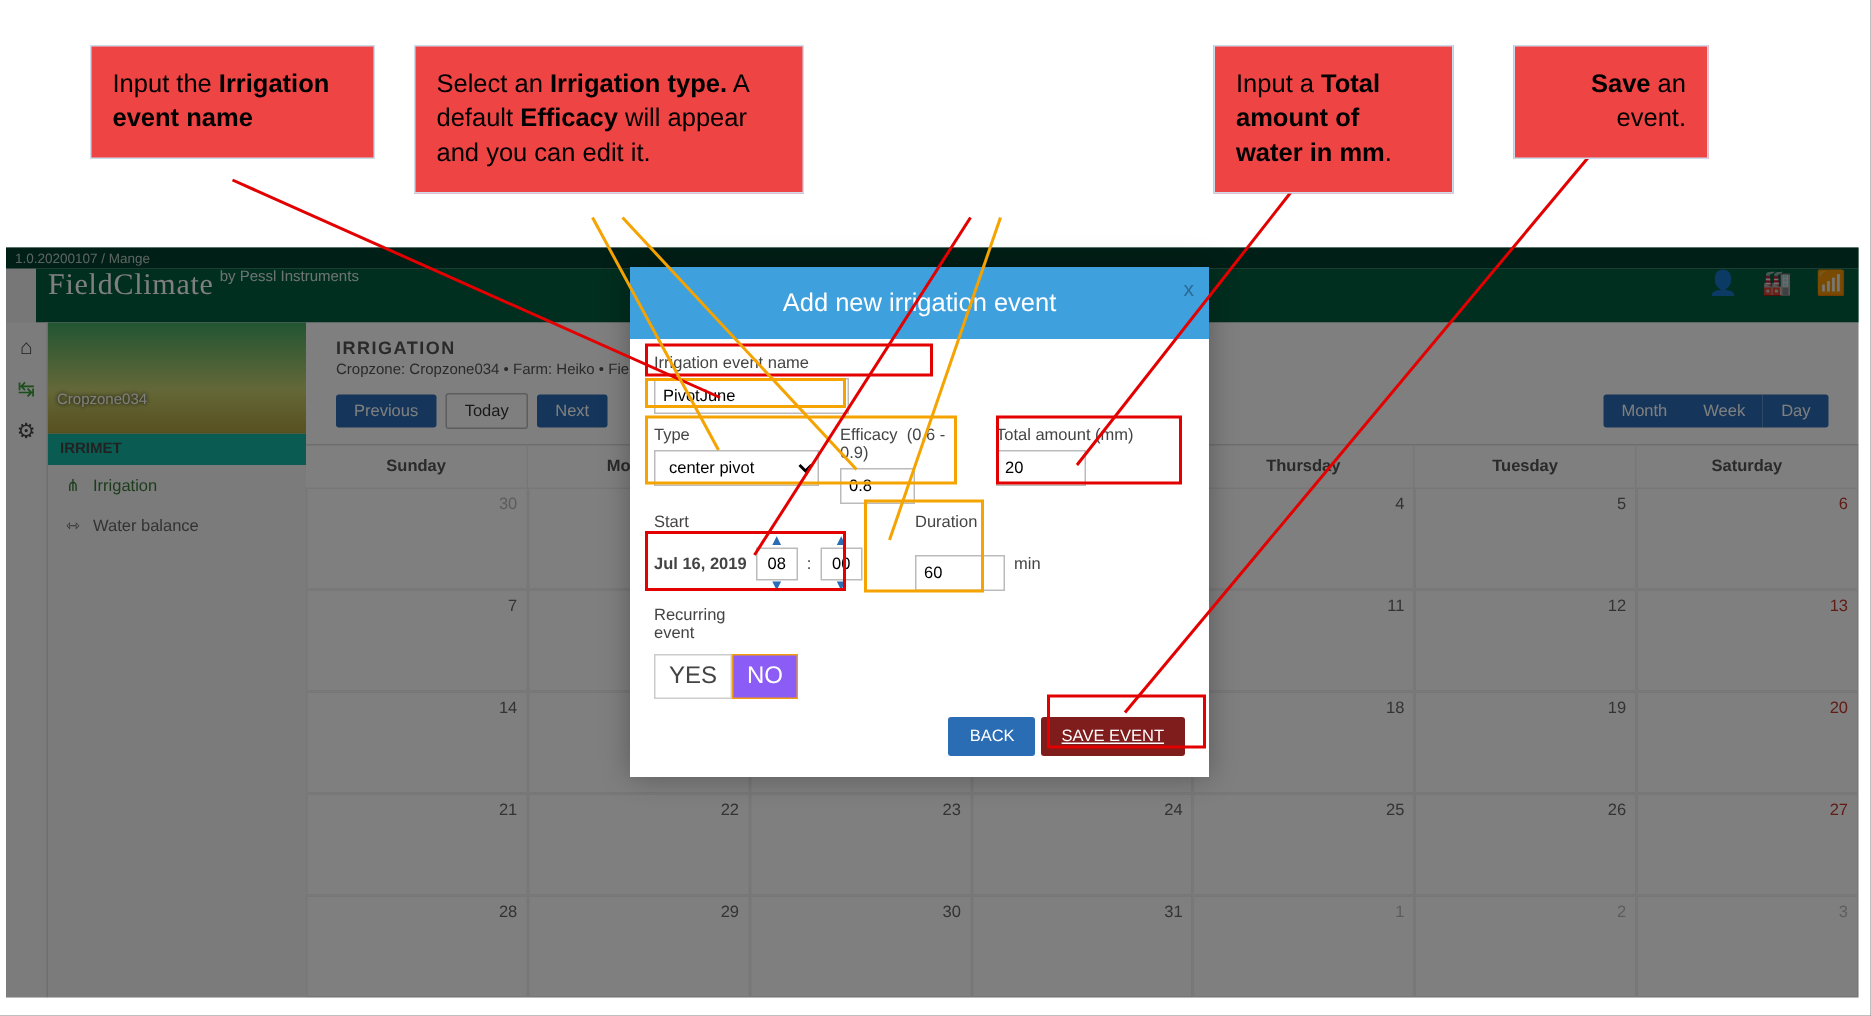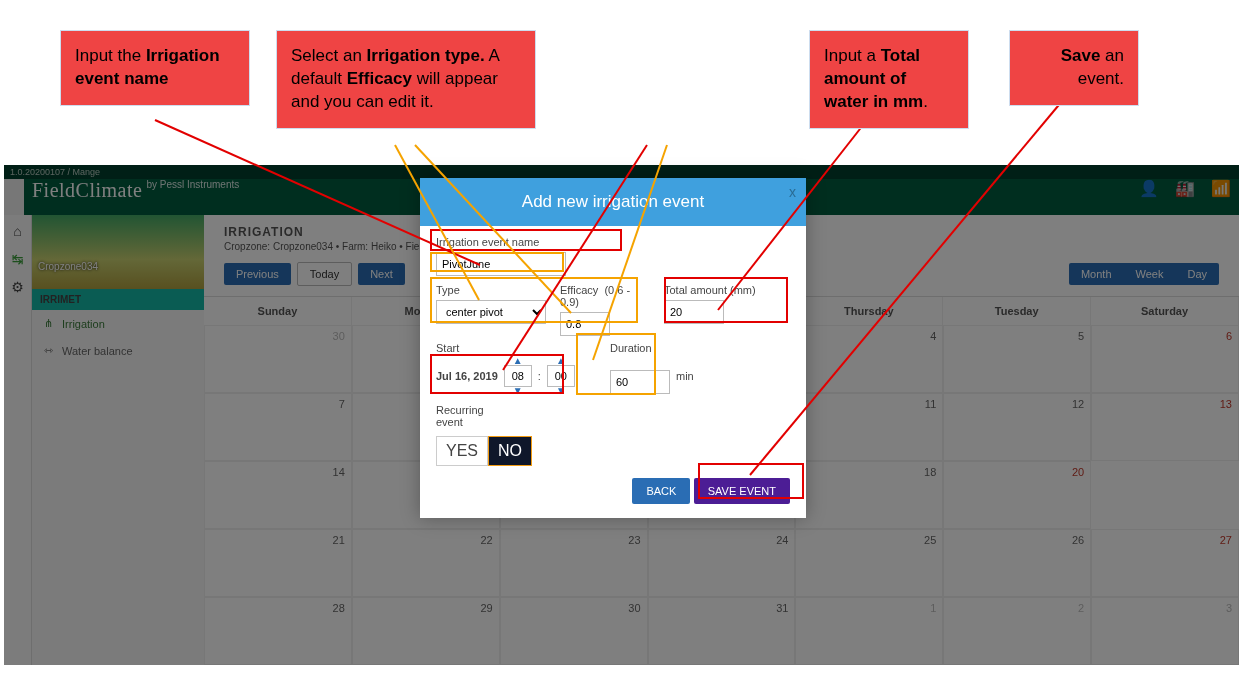--- a/index.html
+++ b/index.html
@@ -69,24 +69,24 @@
   .mgrp input, .mgrp select { border:1px solid #bbb; padding:4px 5px; font-size:11px; height:24px; background:#fff;}
   .mgrp input { width:auto;}
   .timebox { display:flex; align-items:center; gap:6px;}
   .timebox .date{font-weight:bold; font-size:11px;}
   .spin { display:flex; flex-direction:column; align-items:center; gap:1px;}
   .spin .ar{color:#2a6db4; font-size:10px; line-height:6px; cursor:pointer;}
   .spin input{width:28px; text-align:center; height:22px;}
   .toggles { display:flex; margin-top:4px;}
   .toggles .t { padding:5px 9px; font-size:16px; border:1px solid #ccc; cursor:pointer;}
   .toggles .t.off{background:#fff;color:#444;}
-  .toggles .t.on{background:#0f172a;border-color:#f39c12;color:#fff;}
+  .toggles .t.on{background:#8b5cf6;border-color:#f39c12;color:#fff;}
   .modal-foot { text-align:right; padding:0 16px 14px; }
   .modal-foot .btn{padding:7px 14px;font-size:11px;}
-  .btn.green{background:#4c1d95;}
+  .btn.green{background:#7f1d1d;text-decoration:underline;}
 
   
   .hl { position:absolute; border:2px solid; z-index:45; }
   .hl.red { border-color:#e20000;}
   .hl.orange { border-color:#f5a300;}
 </style>
 </head>
 <body>
 
 <div class="stage">
@@ -227,20 +227,23 @@
                 <div class="cell">
                   <div class="num ">16</div>
                 </div>
                 <div class="cell">
                   <div class="num ">17</div>
                 </div>
                 <div class="cell">
                   <div class="num ">18</div>
                 </div>
                 <div class="cell">
+                  <div class="num ">19</div>
+                </div>
+                <div class="cell">
                   <div class="num red">20</div>
                 </div>
               </div>
               <div class="week">
                 <div class="cell">
                   <div class="num ">21</div>
                 </div>
                 <div class="cell">
                   <div class="num ">22</div>
                 </div>

